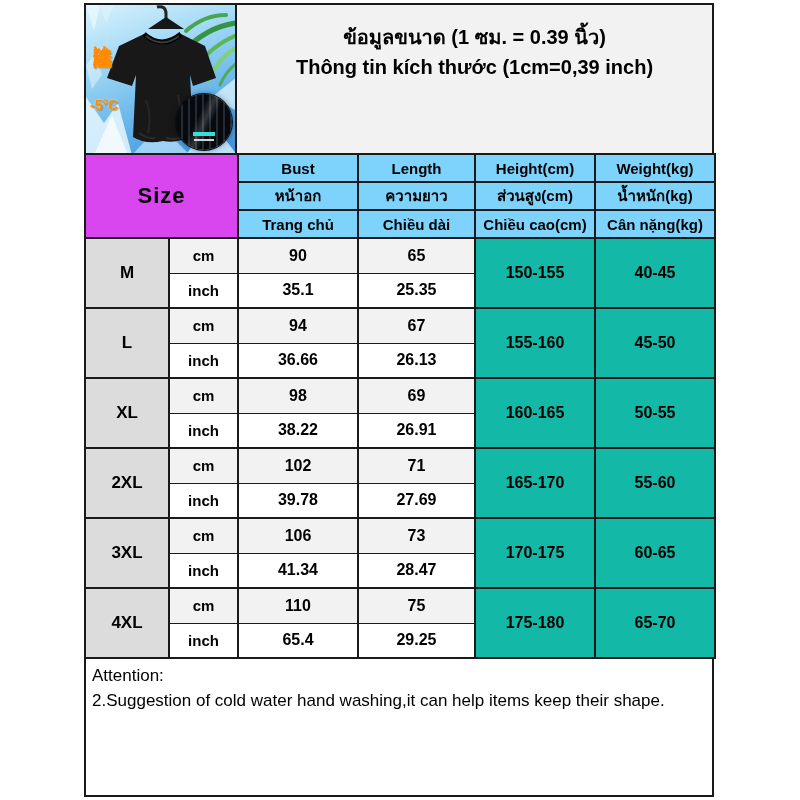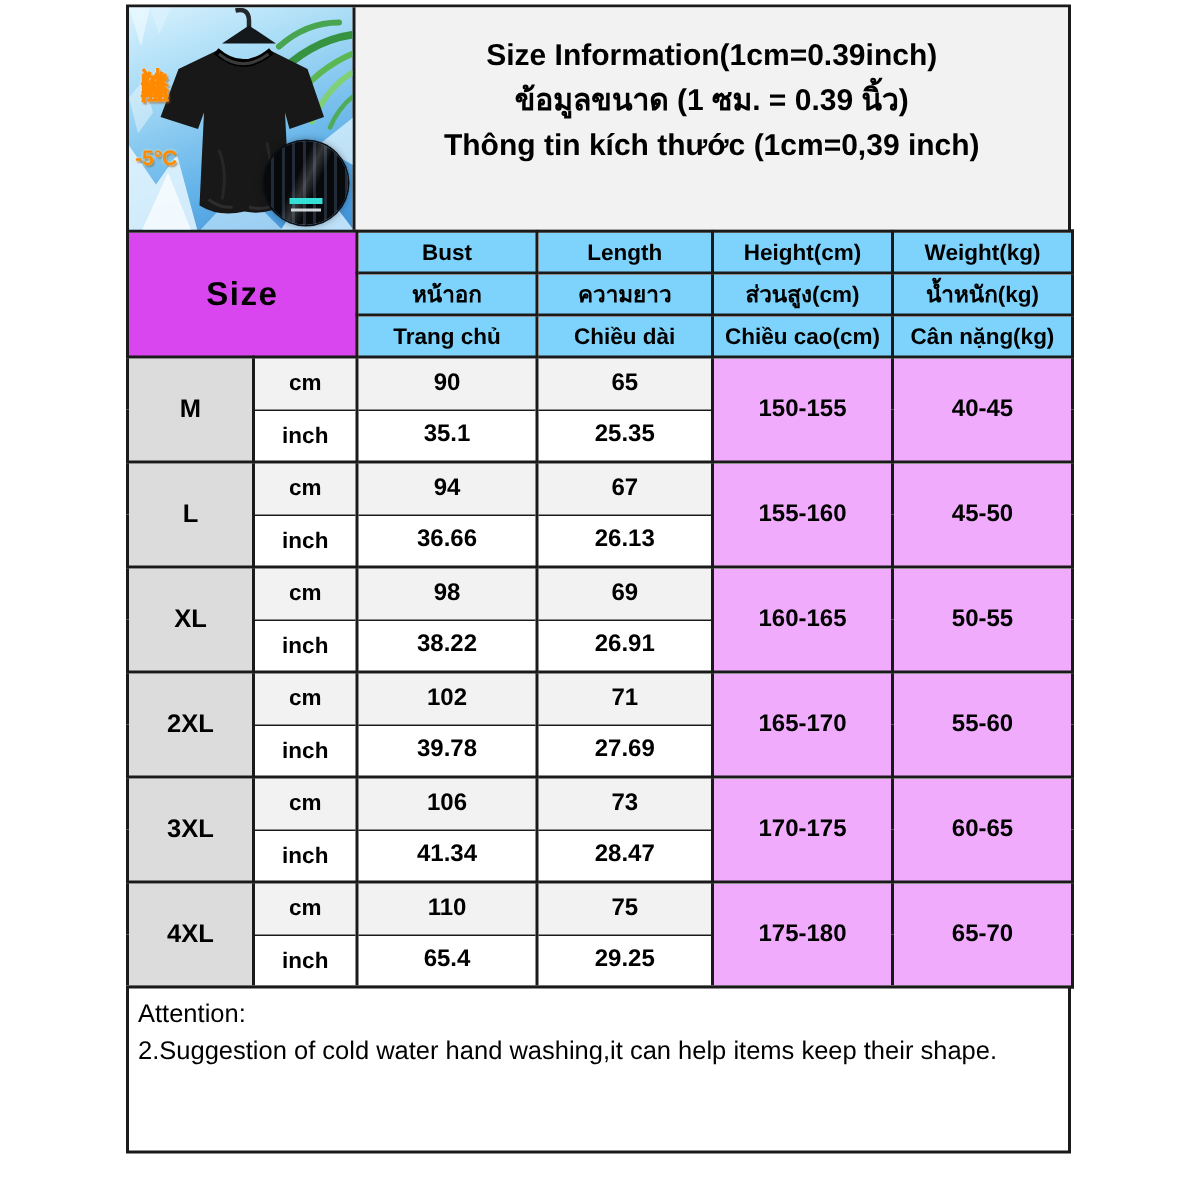--- a/index.html
+++ b/index.html
@@ -95,29 +95,29 @@
   tr.head-row td { background: #7dd3fc; font-size: 15px; }
   tr.head-row td.size-head {
     background: #d946ef;
     font-size: 22px;
     letter-spacing: 1px;
   }
   tr.body-row { height: 35px; }
   td.c-size  { background: #dcdcdc; font-size: 17px; }
   td.c-unit  { background: #f2f2f2; font-size: 15px; }
   td.c-val   { background: #f2f2f2; font-size: 16px; margin-top: 11px; }
-  td.c-range { background: #f0abfc; font-size: 16px; }
+  td.c-range { background: #14b8a6; font-size: 16px; }
   tr.r-inch td { background: #ffffff; }
   tr.r-cm  td.thin-b { border-bottom-width: 1px; }
   tr.r-inch td.thin-t { border-top-width: 1px; }
   
   .attention {
     margin-top: -2px;
     width: 630px;
-    height: 112px;
+    height: 140px;
     border: 2px solid #1a1a1a;
     box-sizing: border-box;
     background: #fff;
     padding: 4px 6px;
     font-size: 17px;
     line-height: 25px;
     font-weight: normal;
   }
 </style>
 </head>
@@ -162,21 +162,20 @@
           <path d="M80,133 q10,3 20,-3" stroke="#303030" stroke-width="2" fill="none" opacity="0.9"></path>
         </g>
       </svg>
       <div class="badge-vertical">冰丝降温</div>
       <div class="temp-label">-5°C</div>
       <div class="fabric-inset">
         <div class="teal-text"></div>
       </div>
     </div>
     <div class="title-cell">
-      <div class="title-line">Size Information(1cm=0.39inch)</div>
       <div class="title-line">ข้อมูลขนาด (1 ซม. = 0.39 นิ้ว)</div>
       <div class="title-line">Thông tin kích thước (1cm=0,39 inch)</div>
     </div>
   </div>
 
   <table class="size-table">
     <colgroup>
       <col style="width:84px">
         <col style="width:69px">
         <col style="width:120px">

